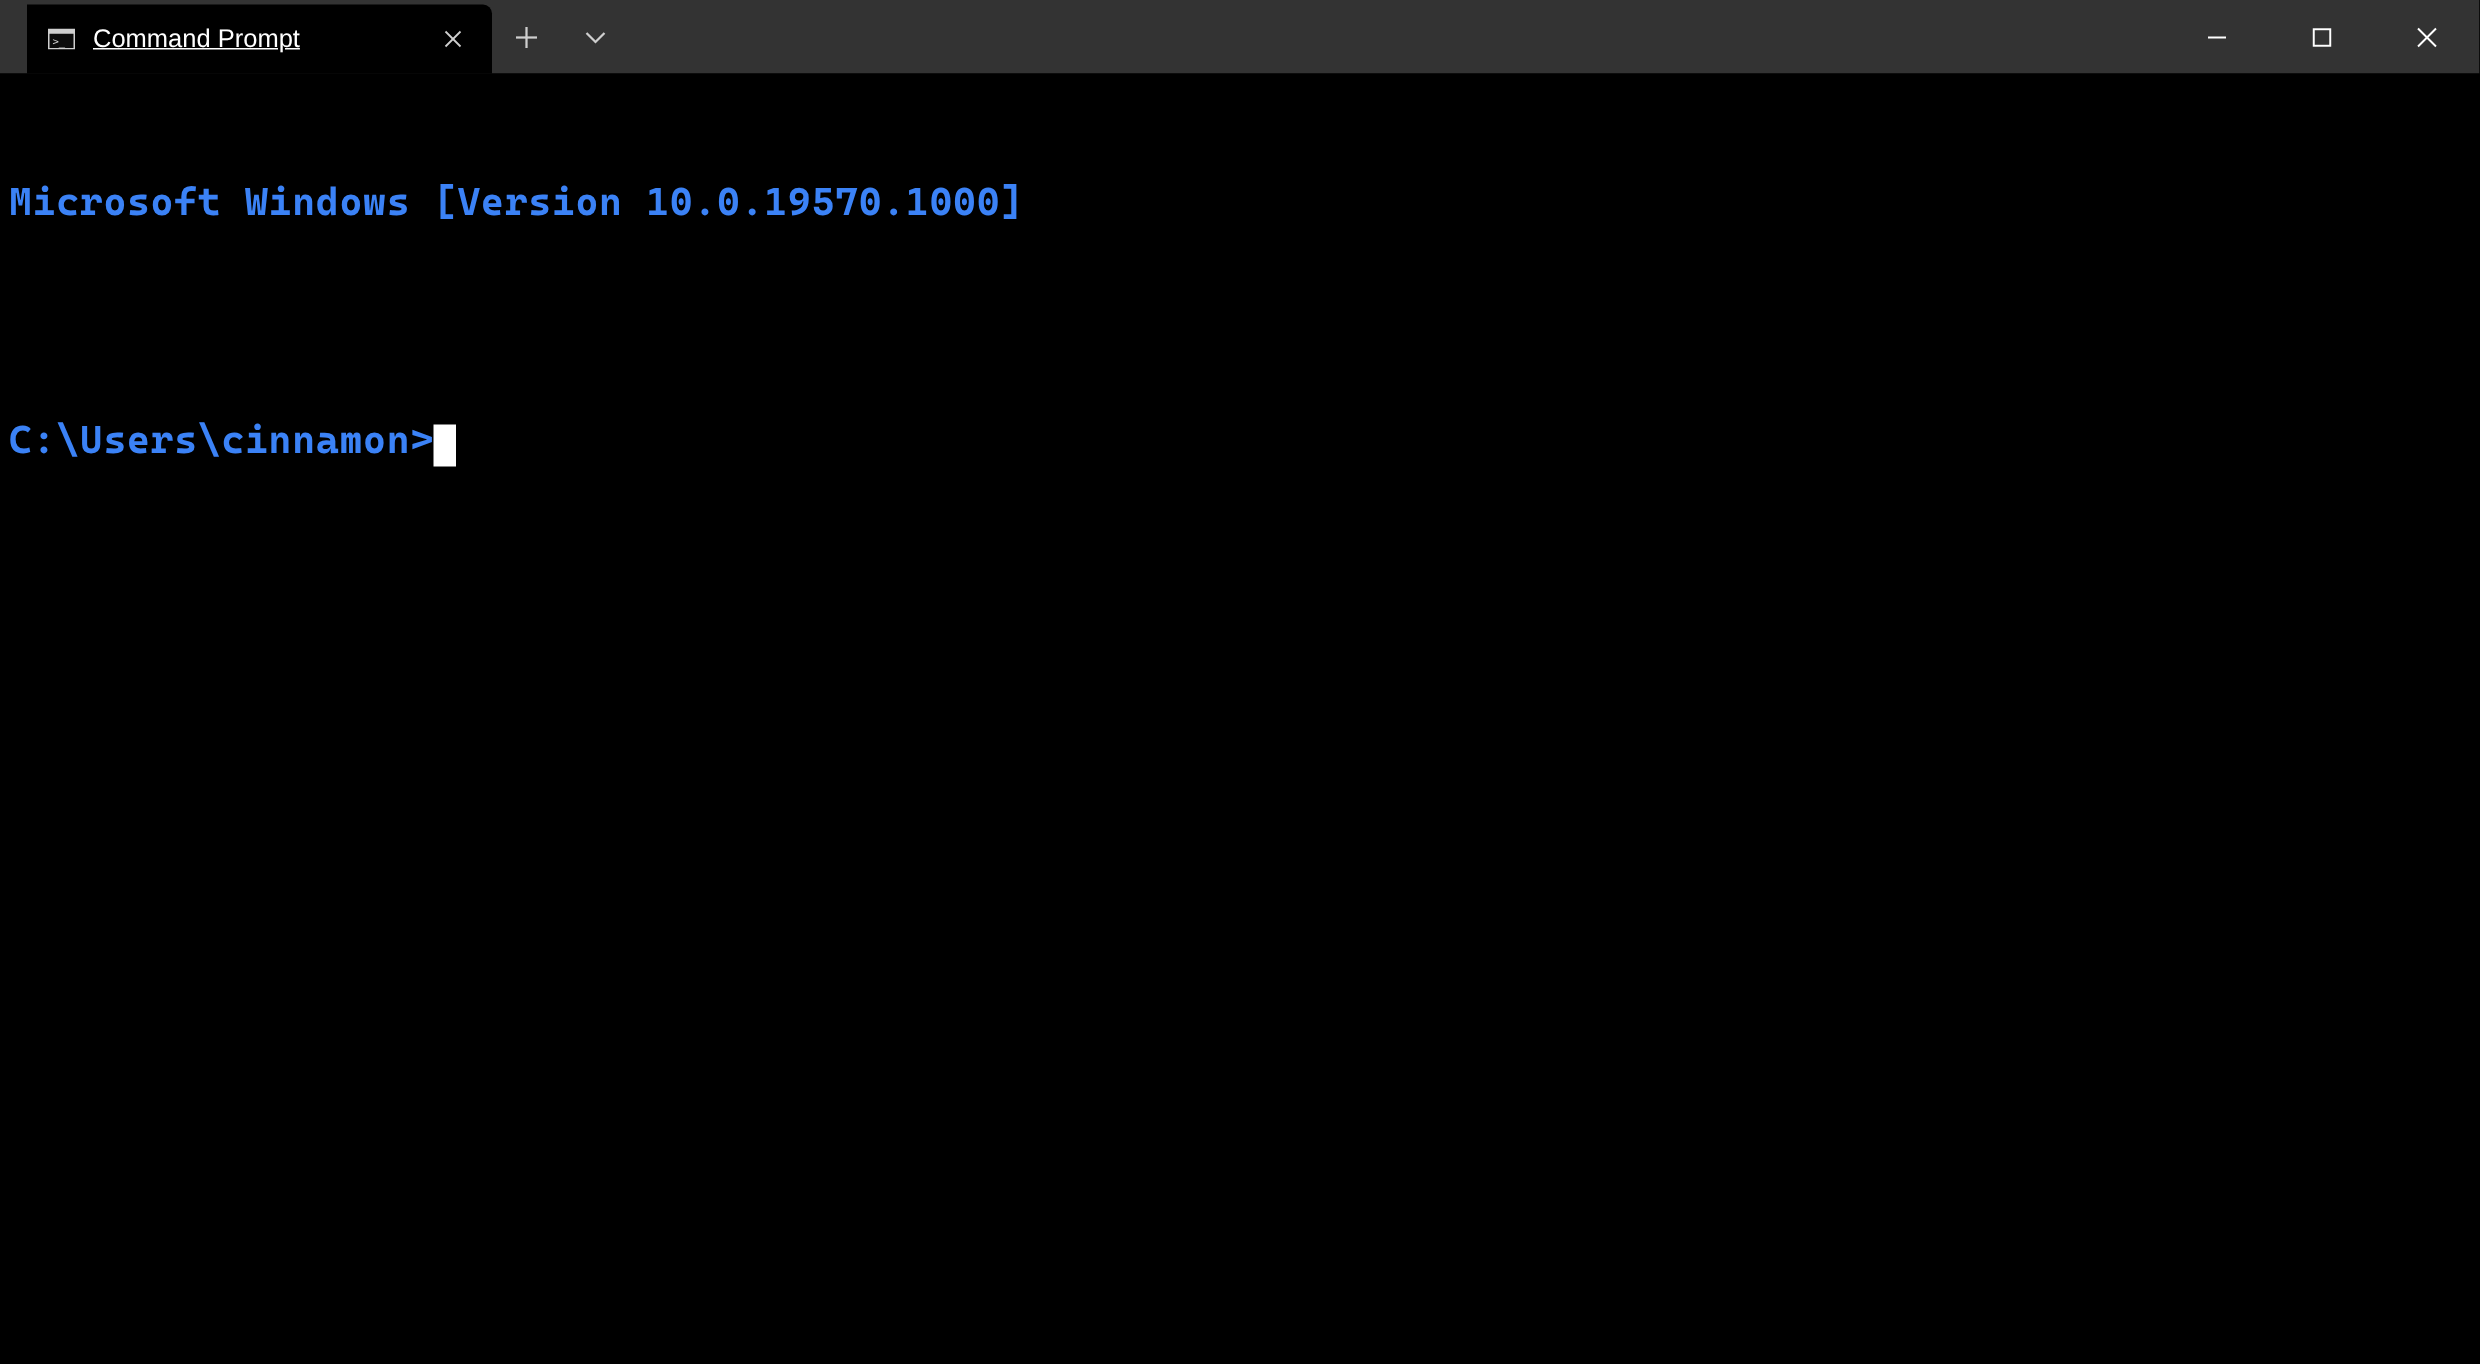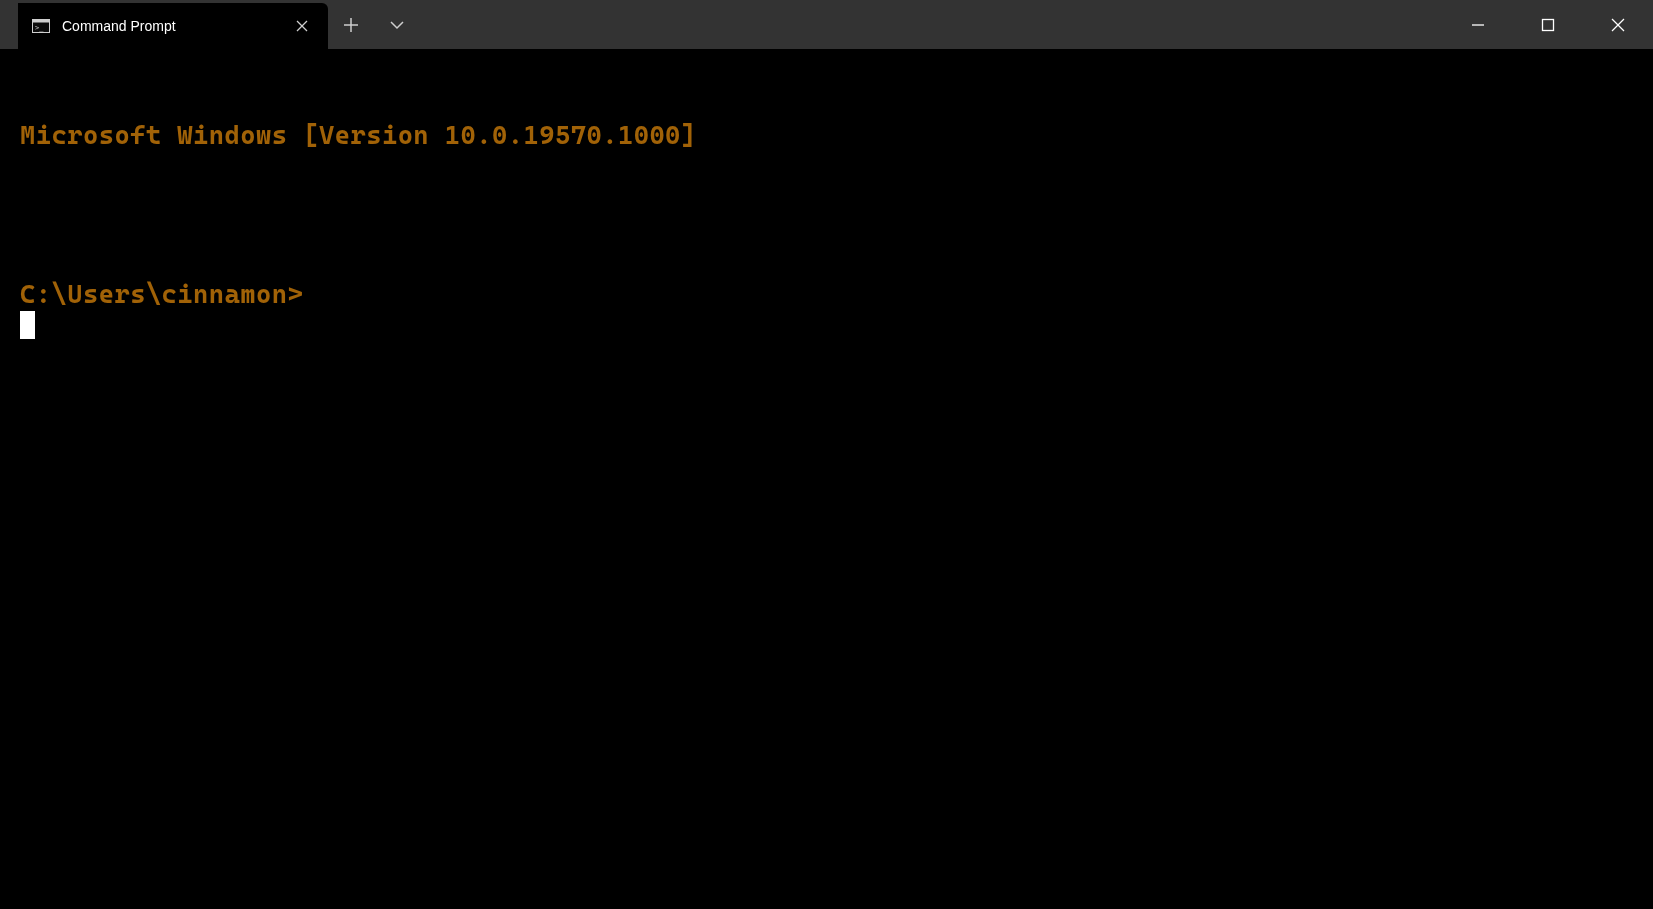--- a/index.html
+++ b/index.html
@@ -40,24 +40,25 @@
       top: 3px;
       height: 46px;
       margin-left: 18px;
     }
     .tab .icon-slot {
       width: 18px; height: 18px;
       display: flex; align-items: center; justify-content: center;
     }
     .tab .tab-title {
       color: #ffffff;
-      font-size: 14px;
+      font-size: 17px;
       flex: 1;
       white-space: nowrap;
       overflow: hidden;
+      text-decoration: underline;
     }
     .tab .close {
       width: 24px; height: 24px;
       display: flex; align-items: center; justify-content: center;
       color: #cfcfcf;
       font-size: 14px;
     }
     .tabbar-btn {
       width: 46px;
       display: flex; align-items: center; justify-content: center;
@@ -71,31 +72,31 @@
     }
     .win-btn {
       width: 70px;
       display: flex; align-items: center; justify-content: center;
       color: #ffffff;
     }
 
     .terminal {
       flex: 1;
       background: #000000;
-      padding: 8px 20px;
-      color: #a16207;
+      padding: 8px 6px;
+      color: #3b82f6;
       font-family: "Cascadia Mono", "Consolas", "Courier New", monospace;
       font-size: 26px;
       line-height: 1.22;
       font-weight: bold;
       letter-spacing: 0.5px;
       white-space: pre-wrap;
     }
     .terminal .line { white-space: pre; }
-    .prompt-line { display: flex; align-items: flex-start; flex-direction: column; }
+    .prompt-line { display: flex; align-items: flex-end; }
     .cursor {
       display: inline-block;
       width: 15px; height: 28px;
       background: #ffffff;
       margin-left: 0px;
       vertical-align: text-bottom;
     }
 
     svg { display: block; }
   </style>

